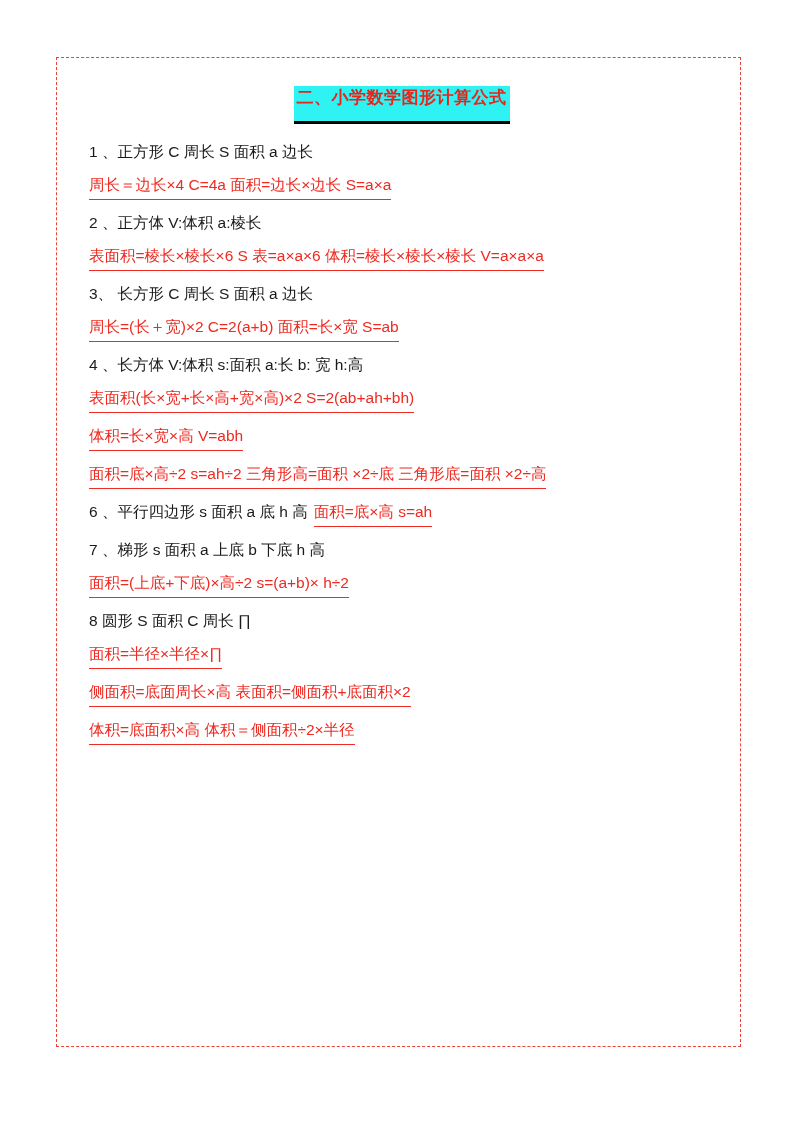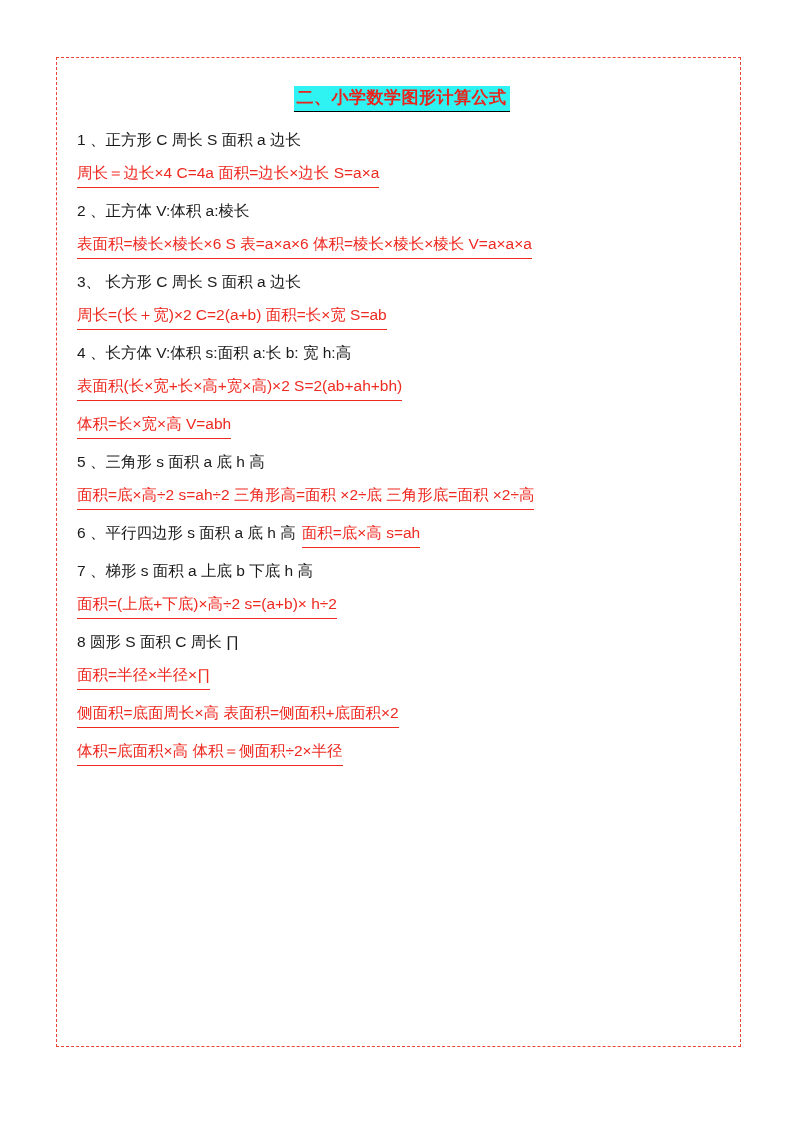--- a/index.html
+++ b/index.html
@@ -33,29 +33,29 @@
     text-align: center;
     margin-bottom: 18px;
   }
   .title {
     display: inline-block;
     background: #2ff2f2;
     color: #e8241c;
     font-weight: bold;
     font-size: 17px;
     line-height: 22px;
-    padding: 1px 3px 2px 3px;
-    border-bottom: 1px solid #000000;
+    padding: 1px 3px 12px 3px;
+    border-bottom: 3px solid #000000;
     letter-spacing: 0.5px;
     text-align: right;
   }
   .line {
     font-size: 15.5px;
     line-height: 20px;
-    margin: 0 0 13px 4px;
+    margin: 0 0 13px 16px;
     white-space: nowrap;
   }
   .black {
     color: #1a1a1a;
   }
   .red {
     color: #ee2a21;
   }
   .u {
     border-bottom: 1px solid #ee2a21;
@@ -82,21 +82,20 @@
     <p class="line black">2 、正方体  V:体积  a:棱长</p>
     <p class="line"><span class="red u">表面积=棱长×棱长×6 S 表=a×a×6  体积=棱长×棱长×棱长  V=a×a×a</span></p>
 
     <p class="line black">3、  长方形  C 周长  S 面积  a 边长</p>
     <p class="line"><span class="red u">周长=(长＋宽)×2 C=2(a+b)  面积=长×宽  S=ab</span></p>
 
     <p class="line black">4 、长方体  V:体积  s:面积  a:长  b:  宽  h:高</p>
     <p class="line"><span class="red u">表面积(长×宽+长×高+宽×高)×2 S=2(ab+ah+bh)</span></p>
     <p class="line"><span class="red u">体积=长×宽×高  V=abh</span></p>
 
-    <p class="line black">5 、三角形  s 面积  a 底  h 高</p>
     <p class="line"><span class="red u">面积=底×高÷2 s=ah÷2  三角形高=面积  ×2÷底  三角形底=面积  ×2÷高</span></p>
 
     <p class="line mixed"><span class="black">6 、平行四边形  s 面积  a 底  h 高</span><span class="red u">面积=底×高  s=ah</span></p>
 
     <p class="line black">7 、梯形  s 面积  a 上底  b 下底  h 高</p>
     <p class="line"><span class="red u">面积=(上底+下底)×高÷2 s=(a+b)×  h÷2</span></p>
 
     <p class="line black">8  圆形  S 面积  C 周长  ∏</p>
     <p class="line"><span class="red u"> 面积=半径×半径×∏</span></p>
 

